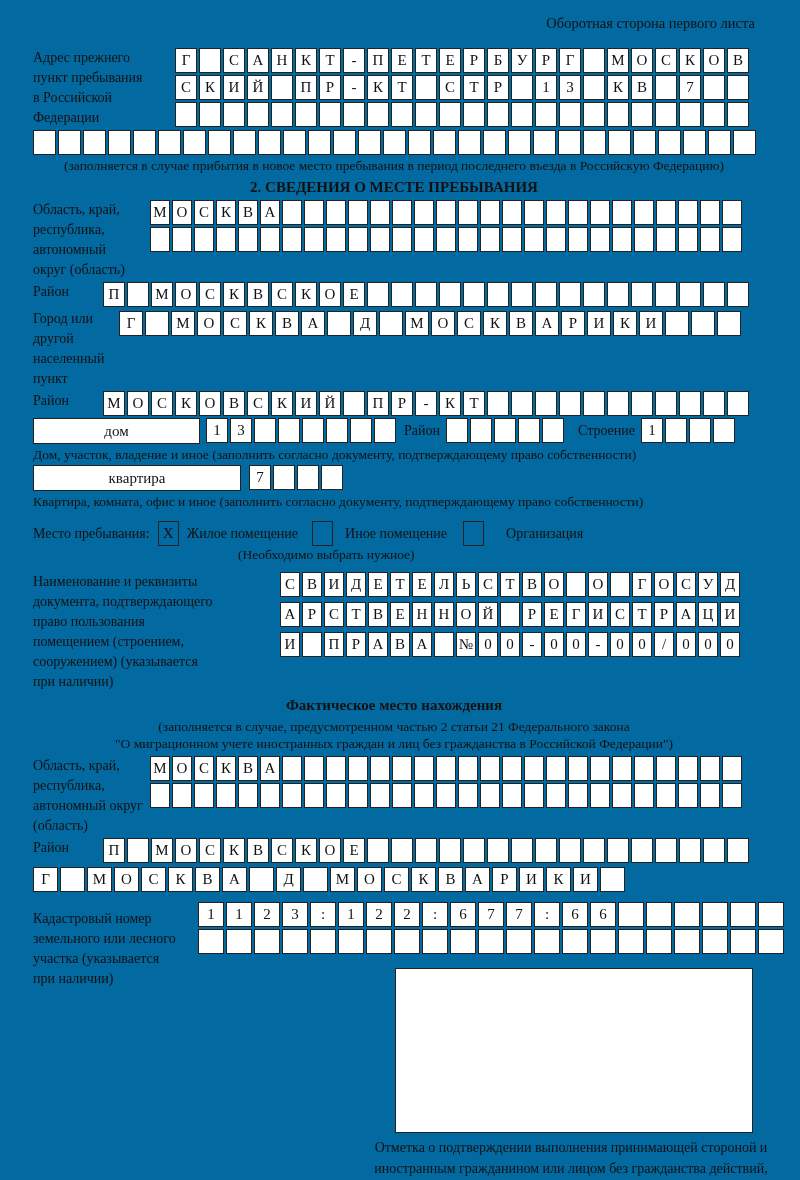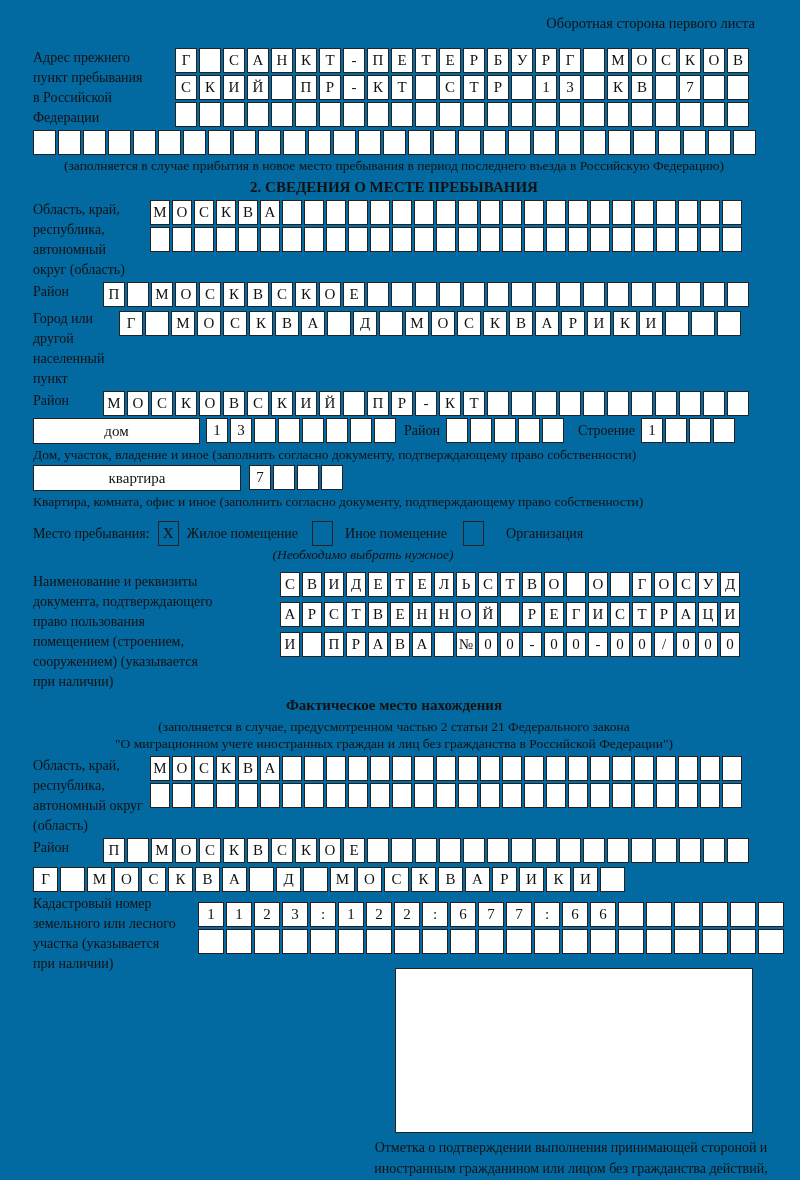--- a/index.html
+++ b/index.html
@@ -385,21 +385,21 @@
 
   <div class="mesto-row">
     <span>Место пребывания:</span>
     <div class="chk" style="margin-left:8px;">X</div>
     <span style="margin-left:8px;">Жилое помещение</span>
     <div class="chk" style="margin-left:14px;"></div>
     <span style="margin-left:12px;">Иное помещение</span>
     <div class="chk" style="margin-left:16px;"></div>
     <span style="margin-left:22px;">Организация</span>
   </div>
-  <div class="note" style="margin-left:205px;width:250px;text-align:center;font-style:italic;">(Необходимо выбрать нужное)</div>
+  <div class="note" style="margin-left:205px;width:250px;text-align:left;">(Необходимо выбрать нужное)</div>
 
   <div class="frow" style="margin-top:9px;">
     <div class="lbl" style="width:247px;">Наименование и реквизиты
 документа, подтверждающего
 право пользования
 помещением (строением,
 сооружением) (указывается
 при наличии)</div>
     <div class="cellcol" style="gap:5px;">
       <div class="cells wB">
@@ -599,21 +599,21 @@
         <div class="cell">А</div>
         <div class="cell">Р</div>
         <div class="cell">И</div>
         <div class="cell">К</div>
         <div class="cell">И</div>
         <div class="cell"></div>
       </div>
   </div>
 
   <div class="frow kad-row">
-    <div class="lbl" style="width:165px;">Кадастровый номер
+    <div class="lbl" style="width:165px;margin-top:15px;">Кадастровый номер
 земельного или лесного
 участка (указывается
 при наличии)</div>
     <div class="cellcol" style="margin-top:8px;">
       <div class="cells wF">
           <div class="cell">1</div>
           <div class="cell">1</div>
           <div class="cell">2</div>
           <div class="cell">3</div>
           <div class="cell">:</div>

